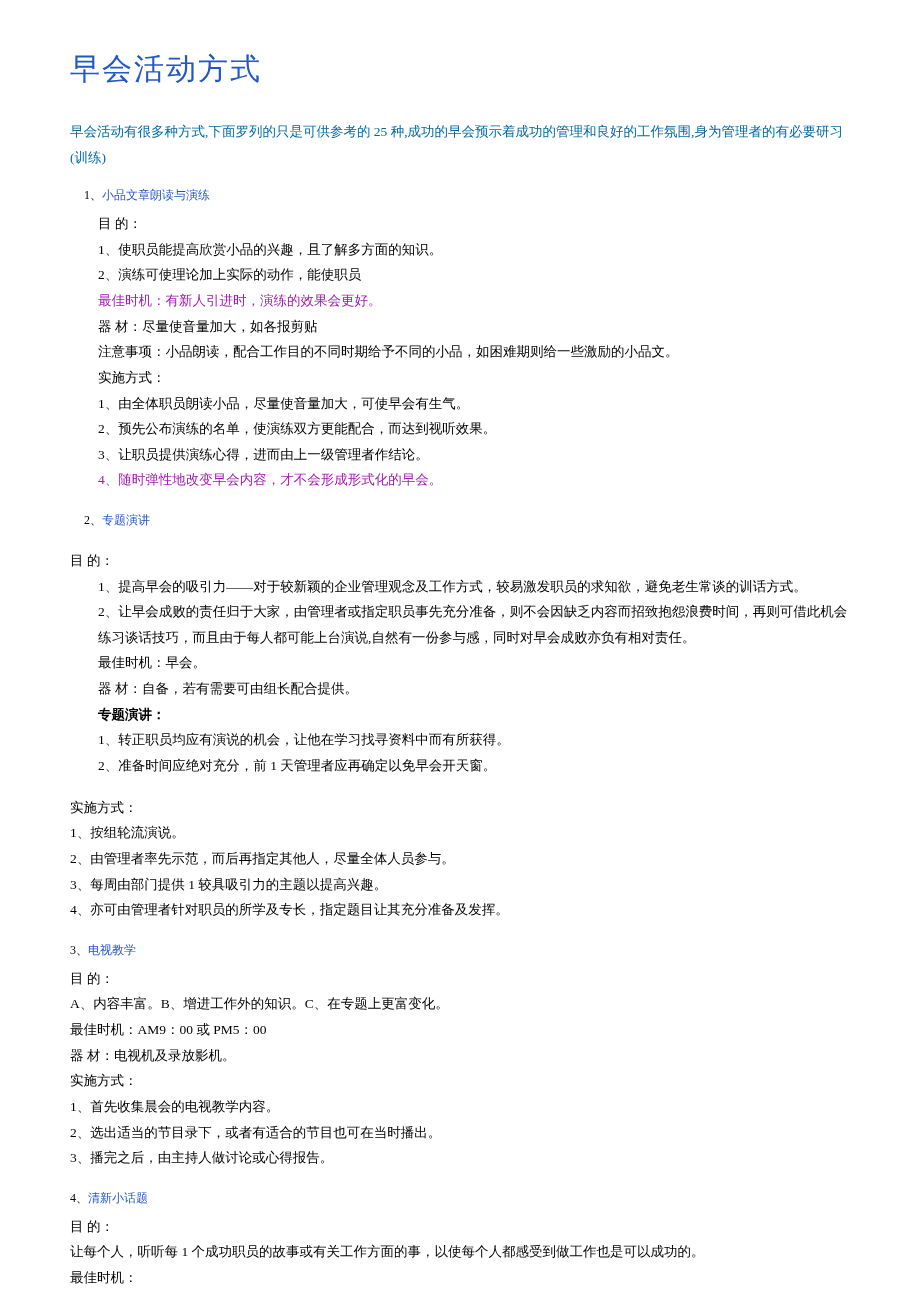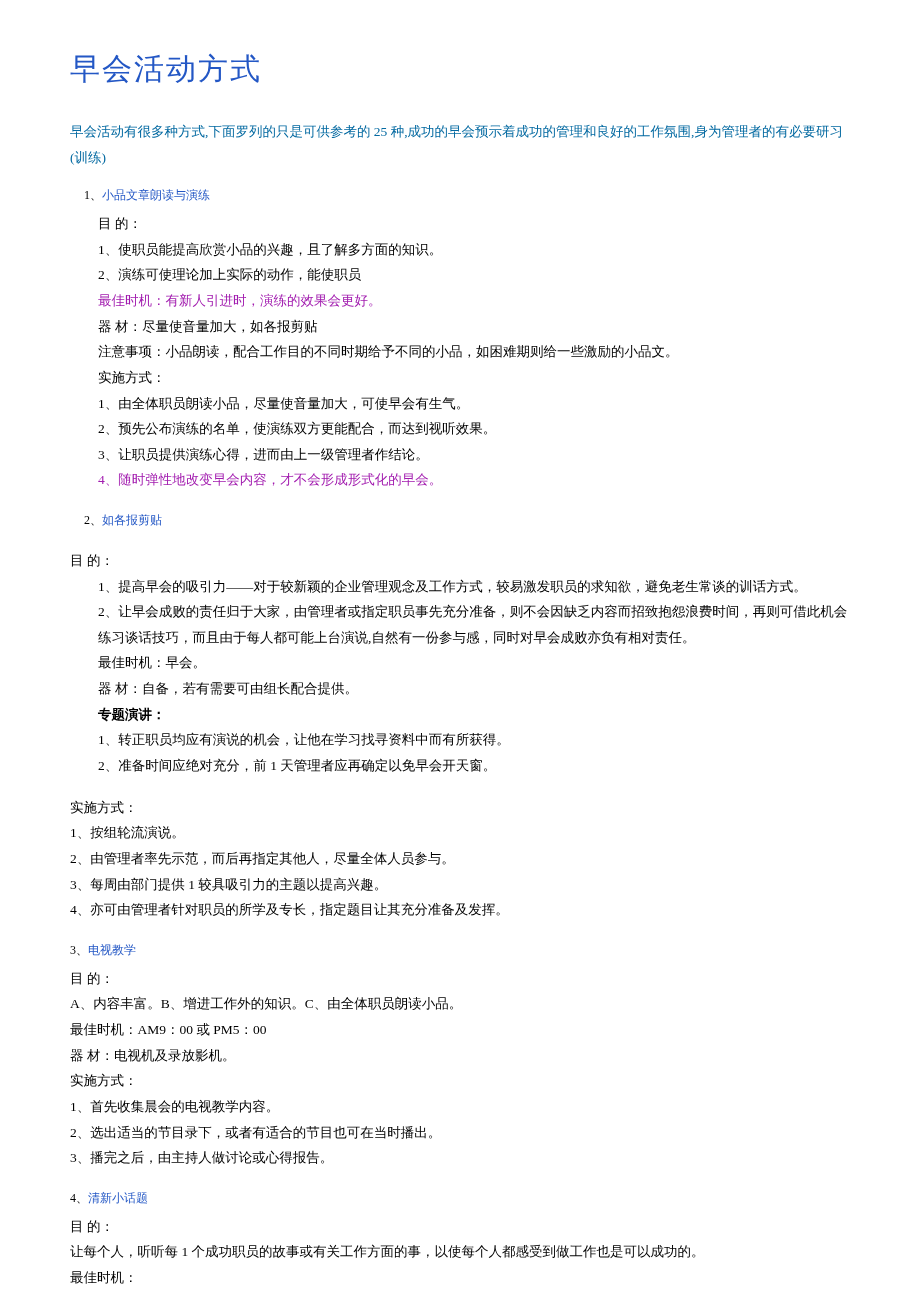--- a/index.html
+++ b/index.html
@@ -26,38 +26,38 @@
 <div class="indent1">2、演练可使理论加上实际的动作，能使职员</div>
 <div class="indent1 red">最佳时机：有新人引进时，演练的效果会更好。</div>
 <div class="indent1">器  材：尽量使音量加大，如各报剪贴</div>
 <div class="indent1">注意事项：小品朗读，配合工作目的不同时期给予不同的小品，如困难期则给一些激励的小品文。</div>
 <div class="indent1">实施方式：</div>
 <div class="indent1">1、由全体职员朗读小品，尽量使音量加大，可使早会有生气。</div>
 <div class="indent1">2、预先公布演练的名单，使演练双方更能配合，而达到视听效果。</div>
 <div class="indent1">3、让职员提供演练心得，进而由上一级管理者作结论。</div>
 <div class="indent1 red">4、随时弹性地改变早会内容，才不会形成形式化的早会。</div>
 
-<div class="section-head indent1x mtop"><span class="num">2、</span><span>如各报剪贴</span></div>
+<div class="section-head indent1x mtop"><span class="num">2、</span><span>专题演讲</span></div>
 <div class="mtop">目  的：</div>
 <div class="indent1">1、提高早会的吸引力——对于较新颖的企业管理观念及工作方式，较易激发职员的求知欲，避免老生常谈的训话方式。</div>
 <div class="indent1">2、让早会成败的责任归于大家，由管理者或指定职员事先充分准备，则不会因缺乏内容而招致抱怨浪费时间，再则可借此机会练习谈话技巧，而且由于每人都可能上台演说,自然有一份参与感，同时对早会成败亦负有相对责任。</div>
 <div class="indent1">最佳时机：早会。</div>
 <div class="indent1">器  材：自备，若有需要可由组长配合提供。</div>
 <div class="indent1 bold">专题演讲：</div>
 <div class="indent1">1、转正职员均应有演说的机会，让他在学习找寻资料中而有所获得。</div>
 <div class="indent1">2、准备时间应绝对充分，前 1 天管理者应再确定以免早会开天窗。</div>
 <div class="mtop">实施方式：</div>
 <div>1、按组轮流演说。</div>
 <div>2、由管理者率先示范，而后再指定其他人，尽量全体人员参与。</div>
 <div>3、每周由部门提供 1 较具吸引力的主题以提高兴趣。</div>
 <div>4、亦可由管理者针对职员的所学及专长，指定题目让其充分准备及发挥。</div>
 
 <div class="section-head mtop"><span class="num">3、</span><span>电视教学</span></div>
 <div>目  的：</div>
-<div>A、内容丰富。B、增进工作外的知识。C、由全体职员朗读小品。</div>
+<div>A、内容丰富。B、增进工作外的知识。C、在专题上更富变化。</div>
 <div>最佳时机：AM9：00 或 PM5：00</div>
 <div>器  材：电视机及录放影机。</div>
 <div>实施方式：</div>
 <div>1、首先收集晨会的电视教学内容。</div>
 <div>2、选出适当的节目录下，或者有适合的节目也可在当时播出。</div>
 <div>3、播完之后，由主持人做讨论或心得报告。</div>
 
 <div class="section-head mtop"><span class="num">4、</span><span>清新小话题</span></div>
 <div>目  的：</div>
 <div>让每个人，听听每 1 个成功职员的故事或有关工作方面的事，以使每个人都感受到做工作也是可以成功的。</div>

